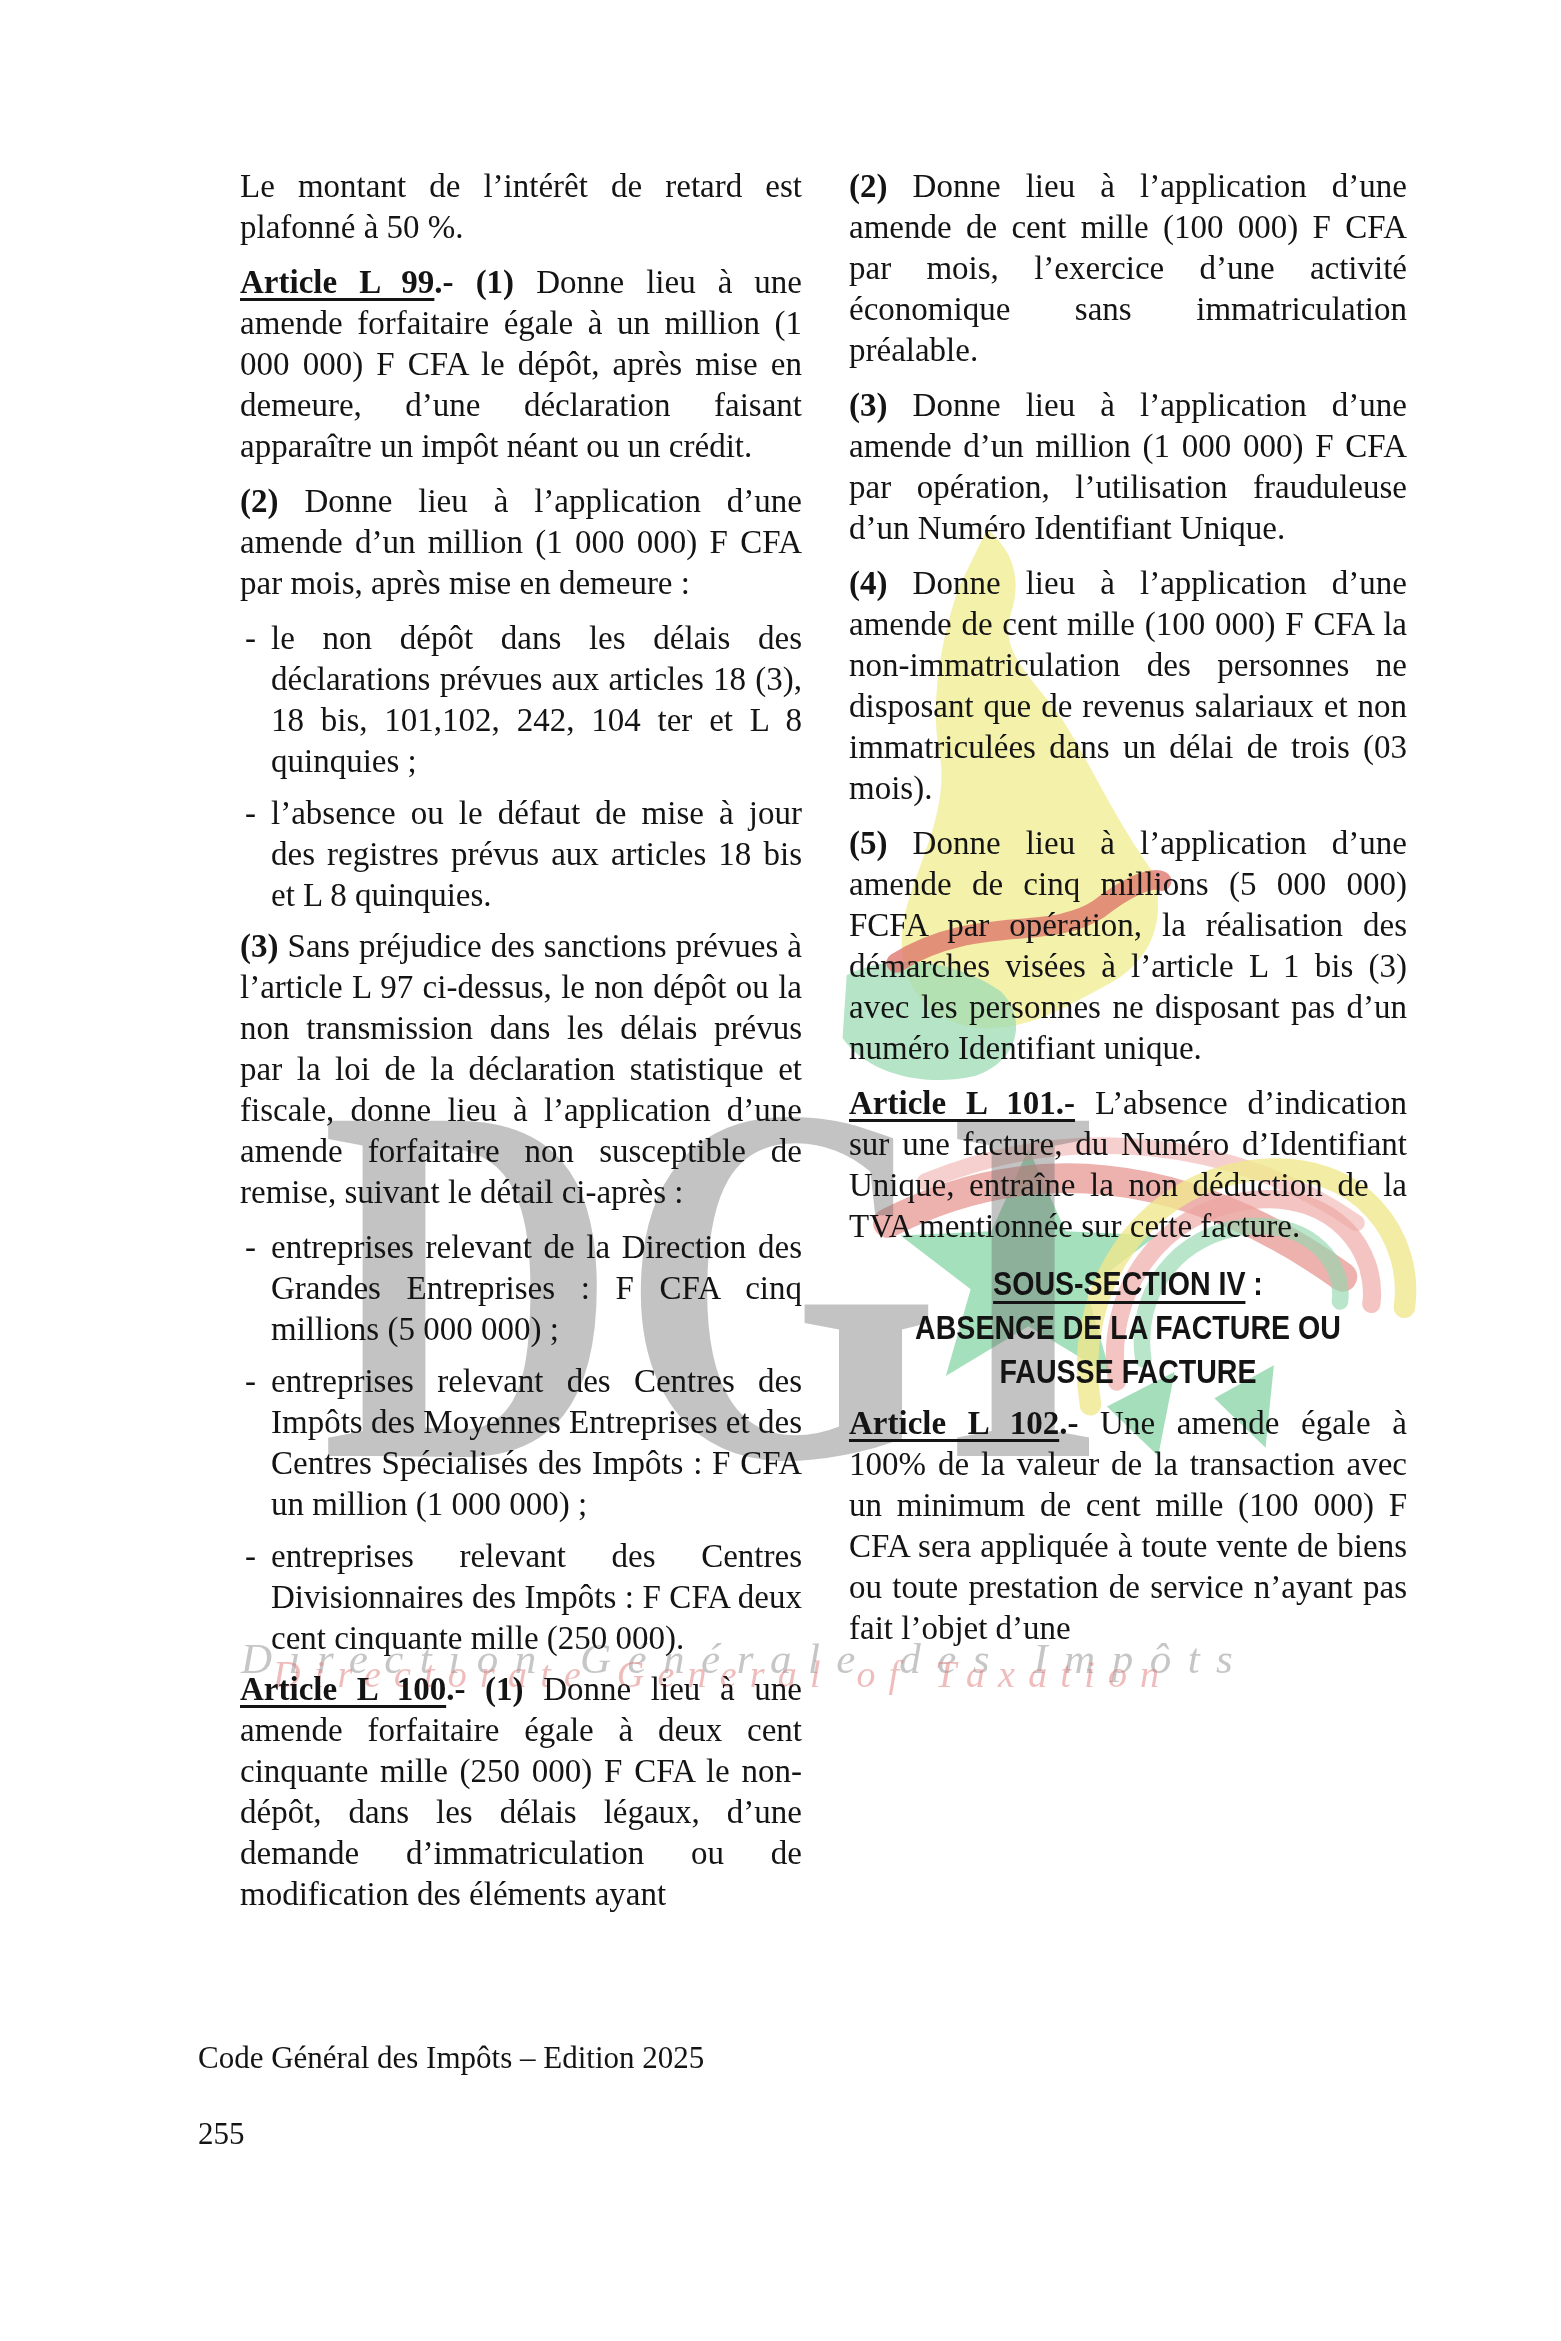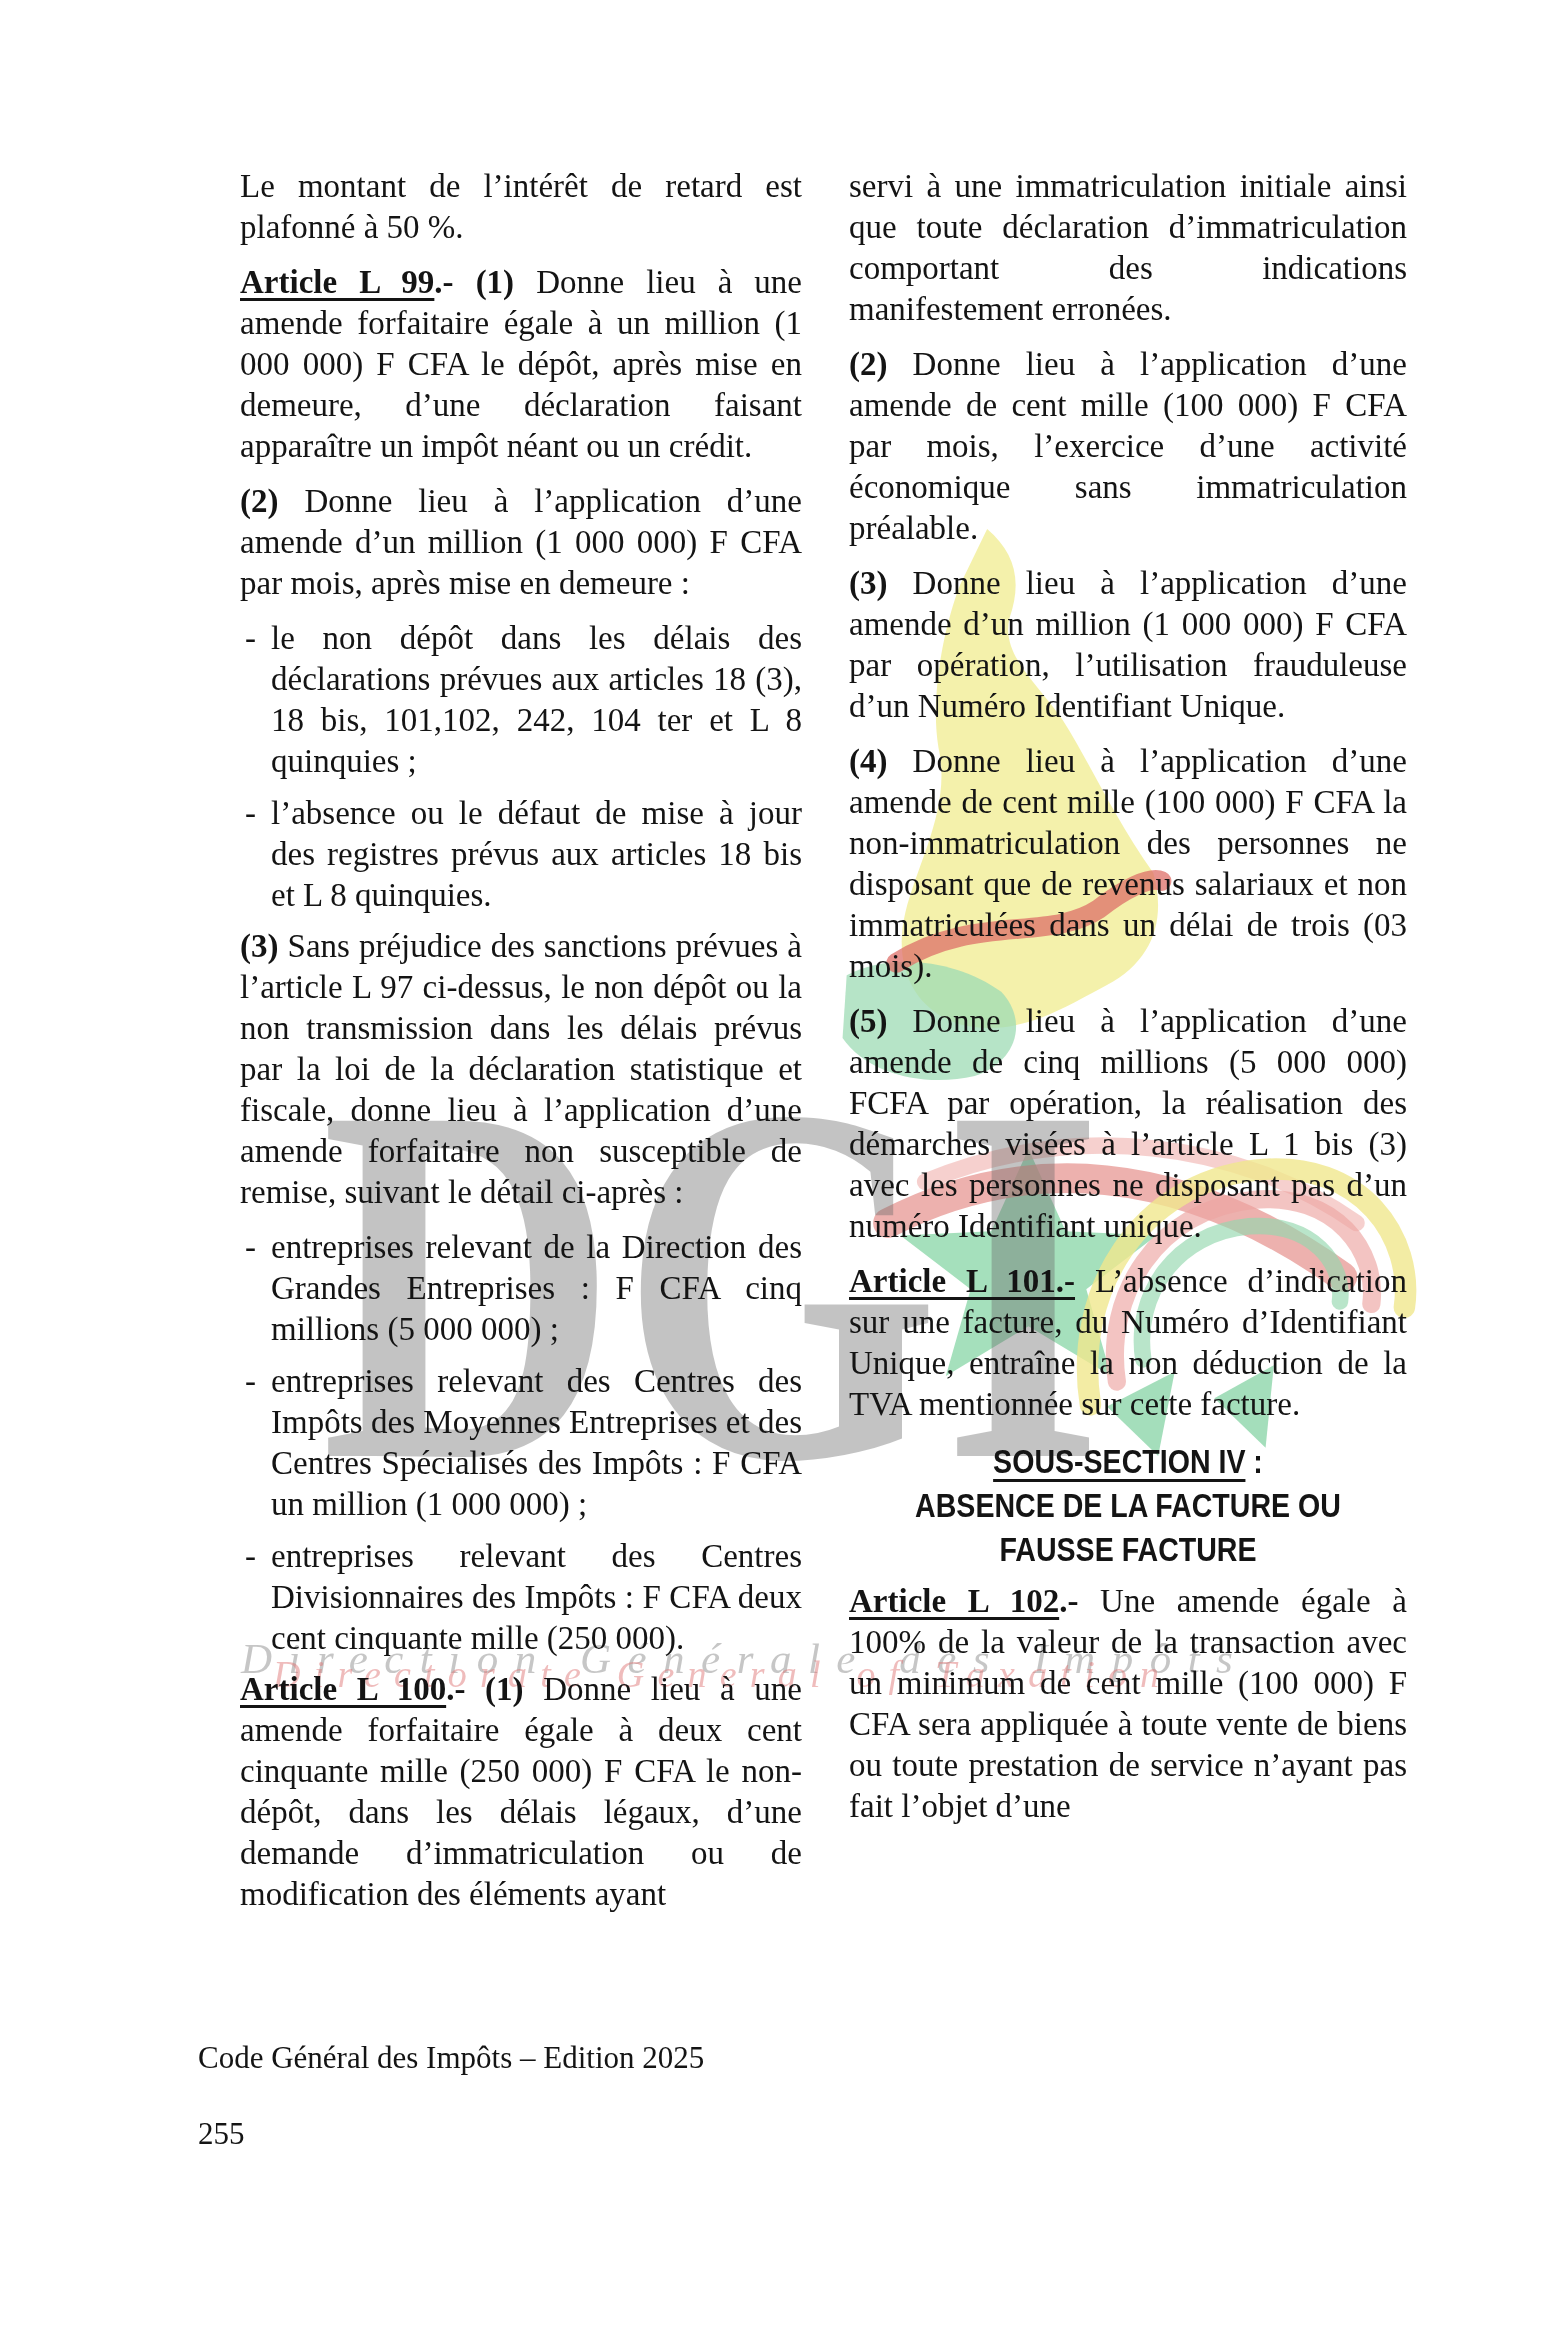--- a/index.html
+++ b/index.html
@@ -100,21 +100,20 @@
     <p class="block"><b>(3)</b><span> Sans préjudice des sanctions prévues à l’article L 97 ci-dessus, le non dépôt ou la non transmission dans les délais prévus par la loi de la déclaration statistique et fiscale, donne lieu à l’application d’une amende forfaitaire non susceptible de remise, suivant le détail ci-après :</span></p>
 
     <div class="bullet"><span class="marker">-</span><span>entreprises relevant de la Direction des Grandes Entreprises :  F  CFA cinq millions (5 000 000) ;</span></div>
     <div class="bullet"><span class="marker">-</span><span>entreprises relevant des Centres des Impôts des Moyennes Entreprises et des Centres Spécialisés des Impôts : F CFA un million (1 000 000) ;</span></div>
     <div class="bullet"><span class="marker">-</span><span>entreprises relevant des Centres Divisionnaires des Impôts : F CFA deux cent cinquante mille (250 000).</span></div>
 
     <p class="block"><span class="art-u">Article L 100</span><b>.- (1)</b><span> Donne lieu à une amende forfaitaire égale à deux cent cinquante mille (250 000) F CFA le non-dépôt, dans les délais légaux, d’une demande d’immatriculation ou de modification des éléments ayant</span></p>
   </div>
 
   <div class="col col-right">
-    <p class="block"><span>servi à une immatriculation initiale ainsi que toute déclaration d’immatriculation comportant des indications manifestement erronées.</span></p>
 
     <p class="block"><b>(2)</b><span> Donne lieu à l’application d’une amende de cent mille (100 000) F CFA par mois, l’exercice d’une activité économique sans immatriculation préalable.</span></p>
 
     <p class="block"><b>(3)</b><span> Donne lieu à l’application d’une amende d’un million (1 000 000) F CFA par opération, l’utilisation frauduleuse d’un Numéro Identifiant Unique.</span></p>
 
     <p class="block"><b>(4)</b><span> Donne lieu à l’application d’une amende de cent mille (100 000) F CFA la non-immatriculation des personnes ne disposant que de revenus salariaux et non immatriculées dans un délai de trois (03 mois).</span></p>
 
     <p class="block"><b>(5)</b><span> Donne lieu à l’application d’une amende de cinq millions (5 000 000) FCFA par opération, la réalisation des démarches visées à l’article L 1 bis (3) avec les personnes ne disposant pas d’un numéro Identifiant unique.</span></p>
 
 

